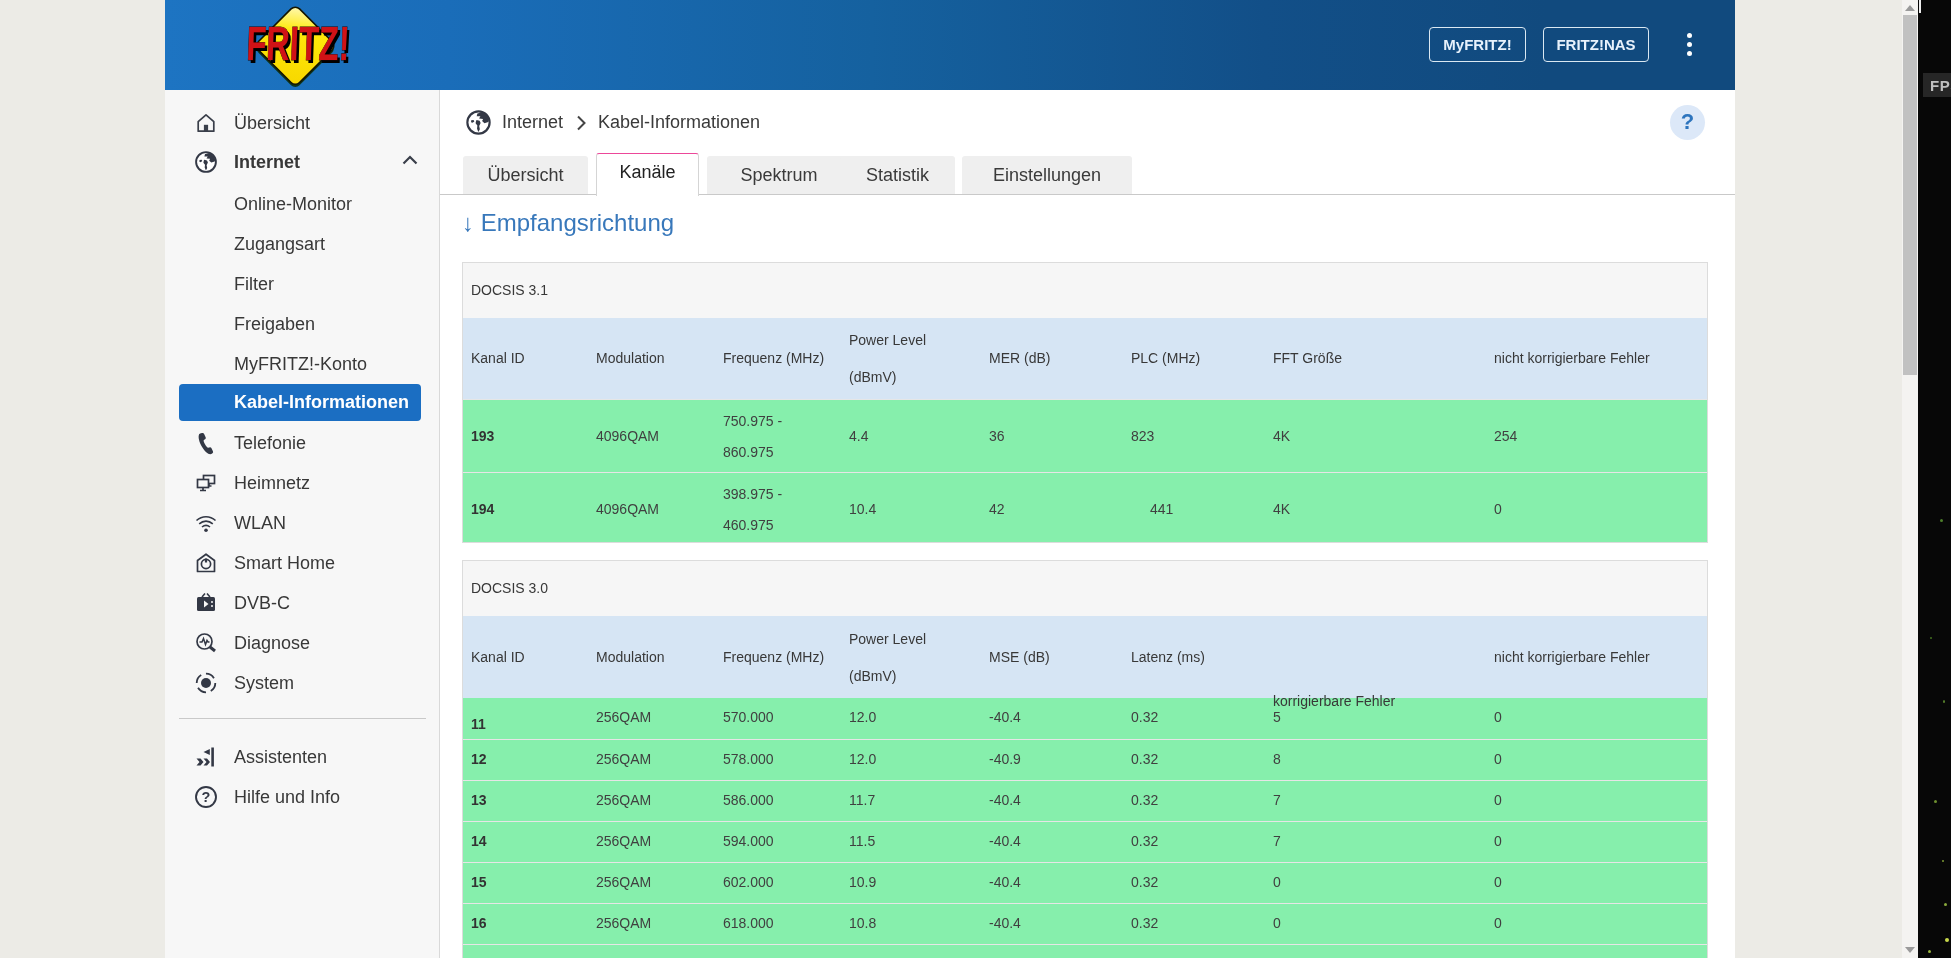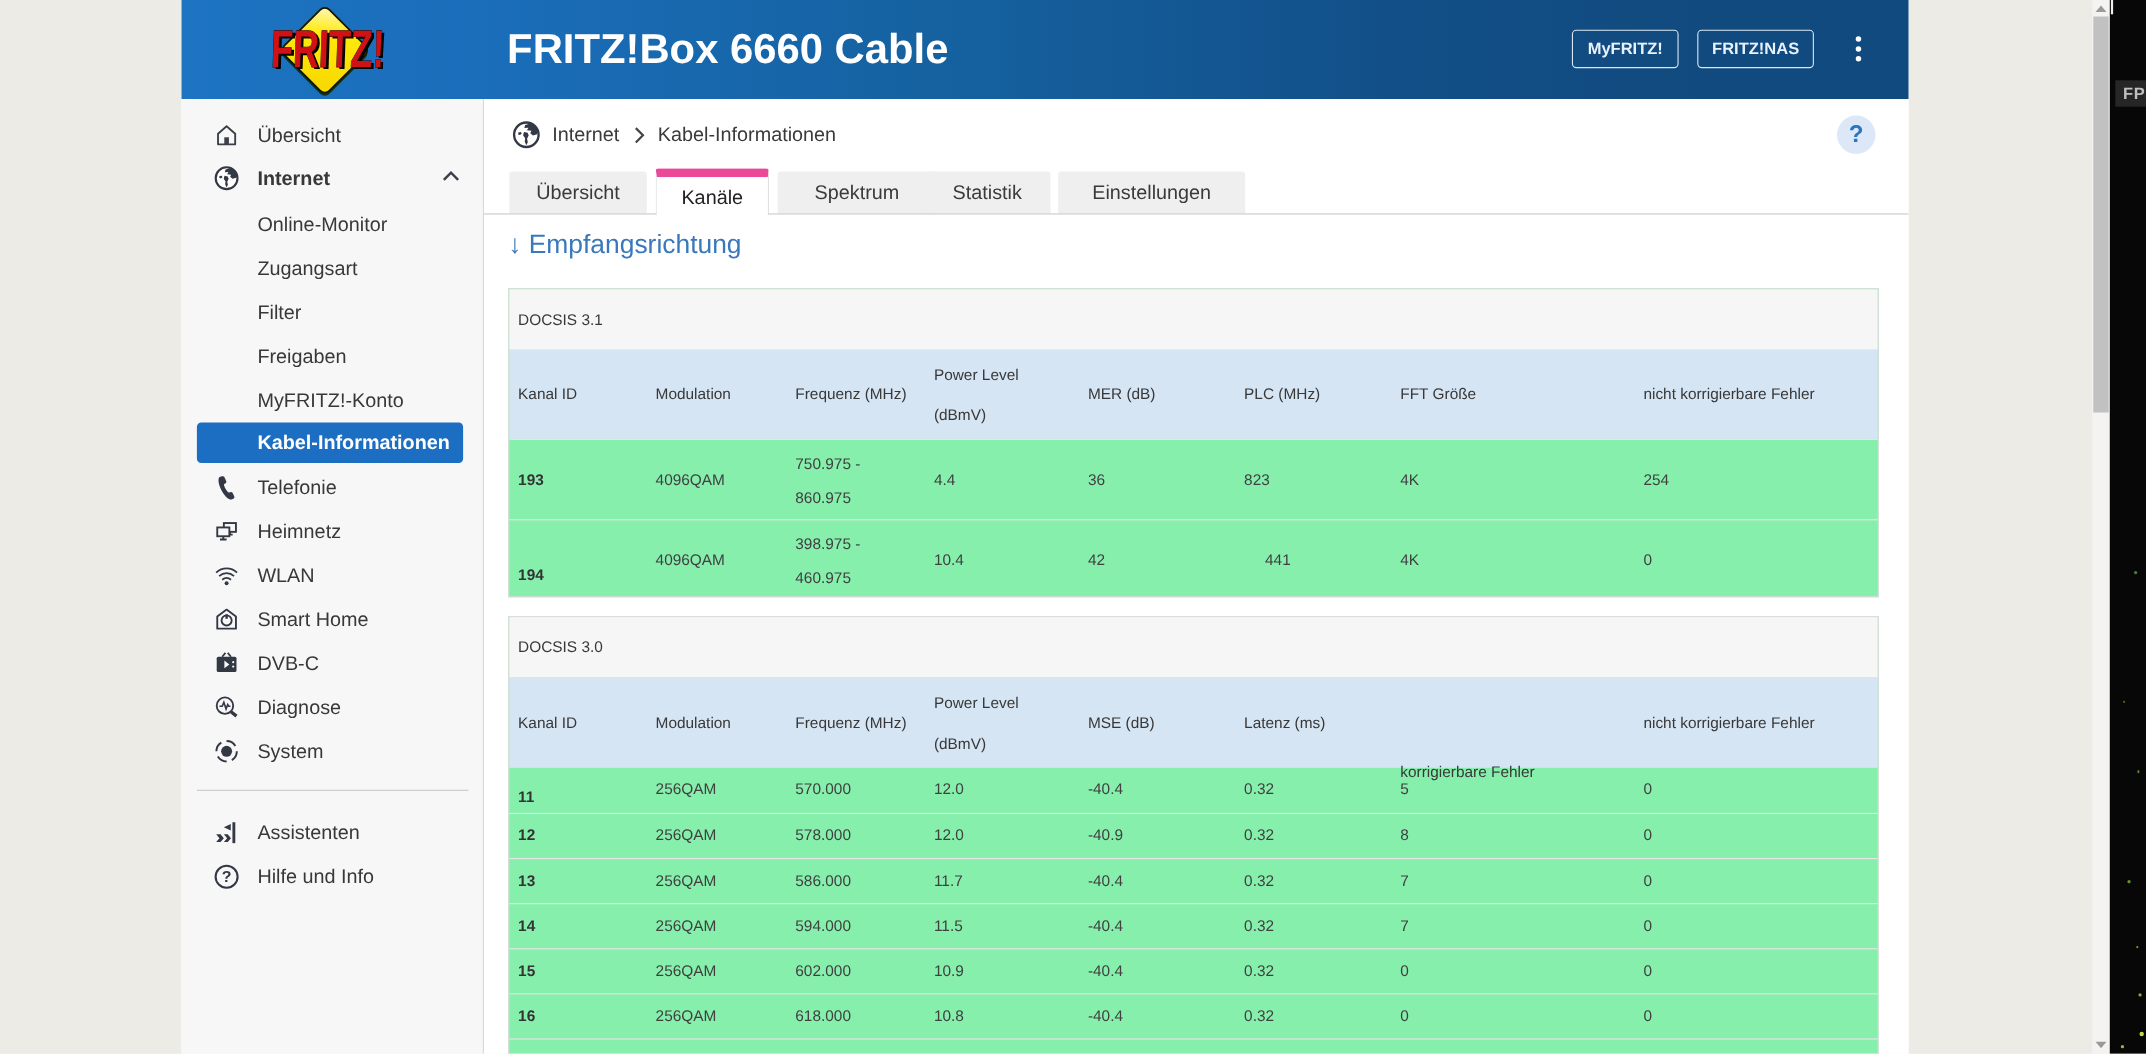--- a/index.html
+++ b/index.html
@@ -19,21 +19,21 @@
   .mi { position:absolute; left:69px; font-size:18px; color:#383838; white-space:nowrap; }
   .micon { position:absolute; left:29px; width:24px; height:24px; }
   #active { position:absolute; left:14px; top:294px; width:242px; height:37px; background:#1b6ec2; border-radius:4px;
             color:#fff; font-size:18px; font-weight:bold; line-height:37px; padding-left:55px; }
   #sidesep { position:absolute; left:14px; top:628px; width:247px; height:1px; background:#c9c9c9; }
   #main { position:absolute; left:275px; top:90px; width:1295px; height:868px; background:#fff; }
   
   .tab { position:absolute; top:66px; height:38px; background:#efefef; border-radius:3px 3px 0 0; font-size:18px; color:#3a3a3a;
          text-align:center; line-height:38px; }
   #tabactive { position:absolute; top:63px; height:43px; background:#fff; border:1px solid #d5d5d5; border-bottom:none;
-               border-top:8px solid #ec4899; border-radius:3px 3px 0 0; font-size:18px; color:#222; text-align:center; line-height:36px; z-index:3; }
+               border-top:1px solid #ec4899; border-radius:3px 3px 0 0; font-size:18px; color:#222; text-align:center; line-height:36px; z-index:3; }
   #tabline { position:absolute; left:0; top:104px; width:1295px; height:1px; background:#c9c9c9; }
   #dirhead { position:absolute; left:22px; top:119px; font-size:24px; color:#3878bb; }
   
   .tbl { position:absolute; left:22px; width:1246px; border:1px solid #dcdcdc; background:#86efac; }
   .cap { position:absolute; left:0; top:0; width:100%; height:55px; background:#f6f6f6; font-size:14px; color:#383838; line-height:55px; padding-left:8px; }
   .thead { position:absolute; left:0; width:100%; background:#d6e5f4; font-size:14px; color:#383838; }
   .trow { position:absolute; left:0; width:100%; border-top:1px solid #e6e6e6; font-size:14px; color:#404040; }
   .c { position:absolute; white-space:nowrap; }
   .c1 { left:8px; } .c2 { left:133px; } .c3 { left:260px; } .c4 { left:386px; }
   .c5 { left:526px; } .c6 { left:668px; } .c7 { left:810px; } .c8 { left:1031px; }
@@ -55,21 +55,20 @@
             <stop offset="1" stop-color="#f8d900"></stop>
         </linearGradient>
       </defs>
       <g transform="rotate(45 47 42)">
         <rect x="20" y="16" width="58" height="58" rx="6" fill="#0a2a00" opacity="0.85"></rect>
         <rect x="18" y="14" width="58" height="58" rx="6" fill="url(#yg)" stroke="#151500" stroke-width="1.6"></rect>
       </g>
       <text x="1.5" y="60" textLength="103" lengthAdjust="spacingAndGlyphs" font-family="'Liberation Sans',sans-serif" font-size="48" font-weight="bold" fill="#000" transform="skewX(-2)">FRITZ!</text>
       <text x="-1" y="57.5" textLength="103" lengthAdjust="spacingAndGlyphs" font-family="'Liberation Sans',sans-serif" font-size="48" font-weight="bold" fill="#d01216" stroke="#200000" stroke-width="0.8" paint-order="stroke" transform="skewX(-2)">FRITZ!</text>
     </svg>
-    <div id="title">FRITZ!Box 6660 Cable</div>
     <div class="hbtn" style="left:1264px;width:97px;">MyFRITZ!</div>
     <div class="hbtn" style="left:1378px;width:106px;">FRITZ!NAS</div>
     <div id="dots">
         <div></div>
         <div></div>
         <div></div>
       </div>
   </div>
   <div id="side">
     <svg class="micon" style="top:21px" viewBox="0 0 24 24">
@@ -194,21 +193,21 @@
         <div class="c c2" style="top:28px;">4096QAM</div>
         <div class="c c3" style="top:13px;">750.975 -</div>
         <div class="c c3" style="top:44px;">860.975</div>
         <div class="c c4" style="top:28px;">4.4</div>
         <div class="c c5" style="top:28px;">36</div>
         <div class="c c6" style="top:28px;">823</div>
         <div class="c c7" style="top:28px;">4K</div>
         <div class="c c8" style="top:28px;">254</div>
       </div>
       <div class="trow" style="top:209px;height:72px;">
-        <div class="c c1 bold" style="top:28px;margin-top:13px;">194</div>
+        <div class="c c1 bold" style="top:28px;">194</div>
         <div class="c c2" style="top:28px;">4096QAM</div>
         <div class="c c3" style="top:13px;">398.975 -</div>
         <div class="c c3" style="top:44px;">460.975</div>
         <div class="c c4" style="top:28px;">10.4</div>
         <div class="c c5" style="top:28px;">42</div>
         <div class="c c6" style="top:28px;margin-left:19px;">441</div>
         <div class="c c7" style="top:28px;">4K</div>
         <div class="c c8" style="top:28px;">0</div>
       </div>
     </div>

